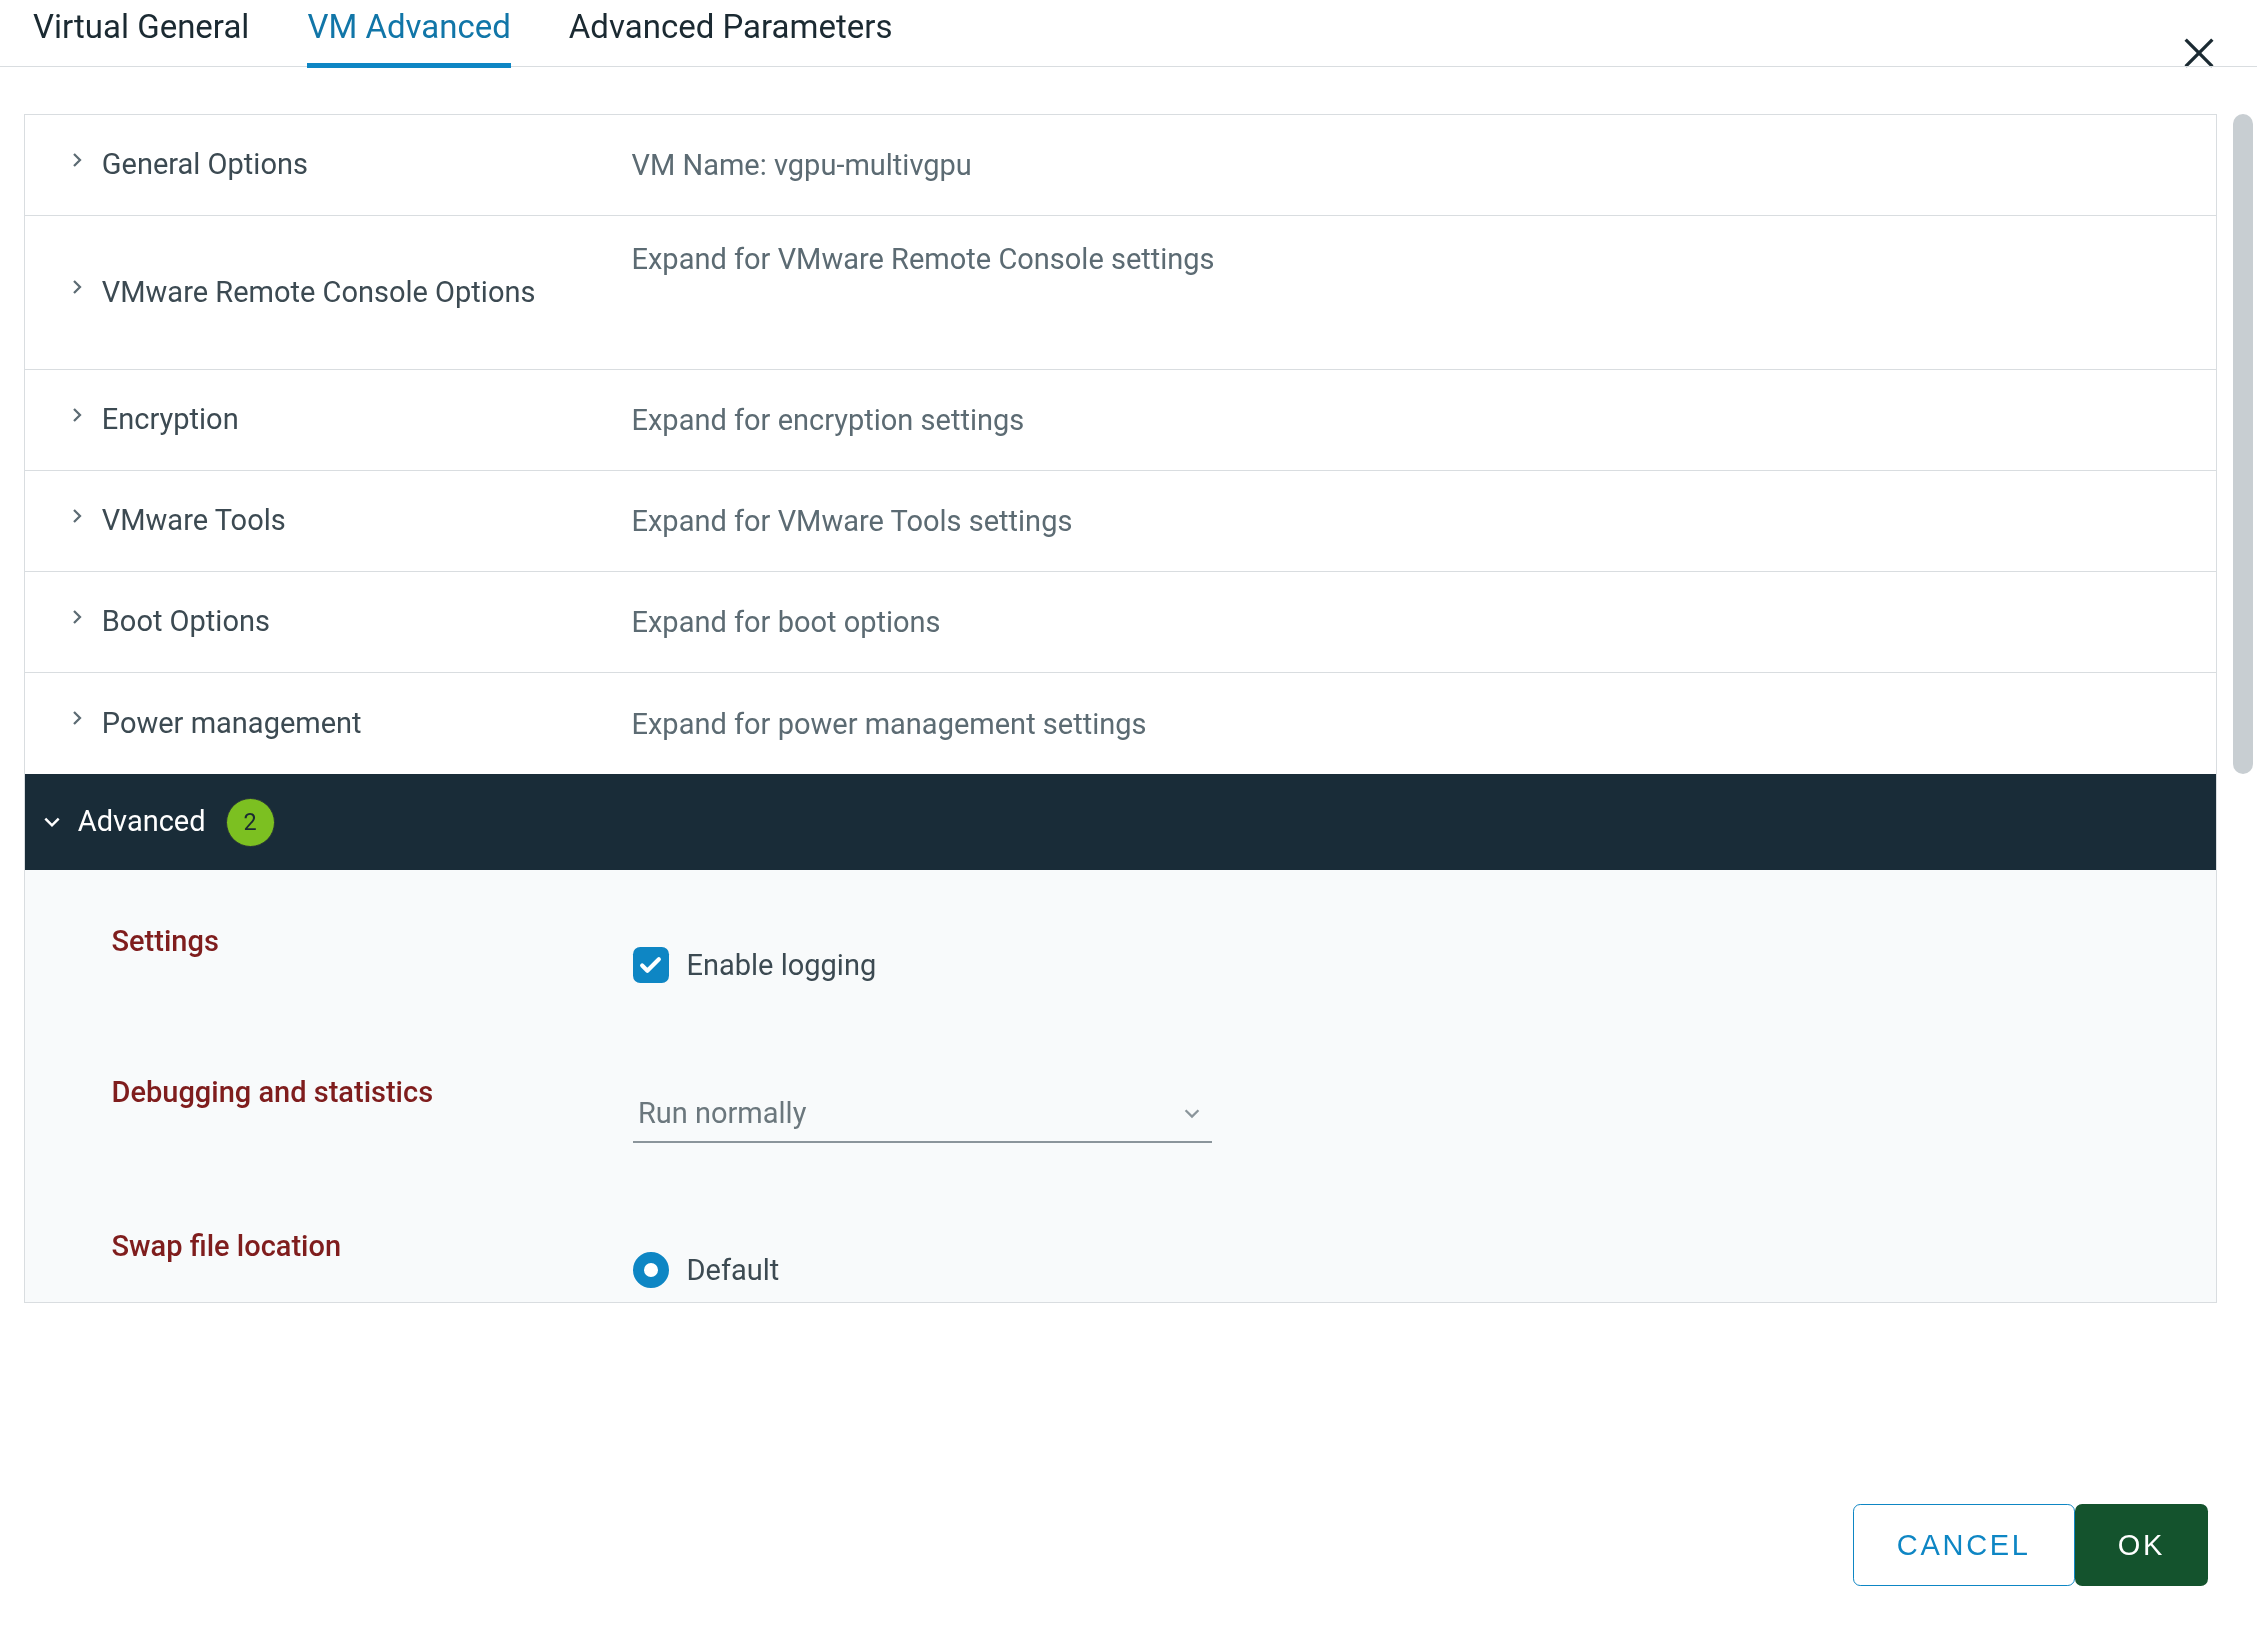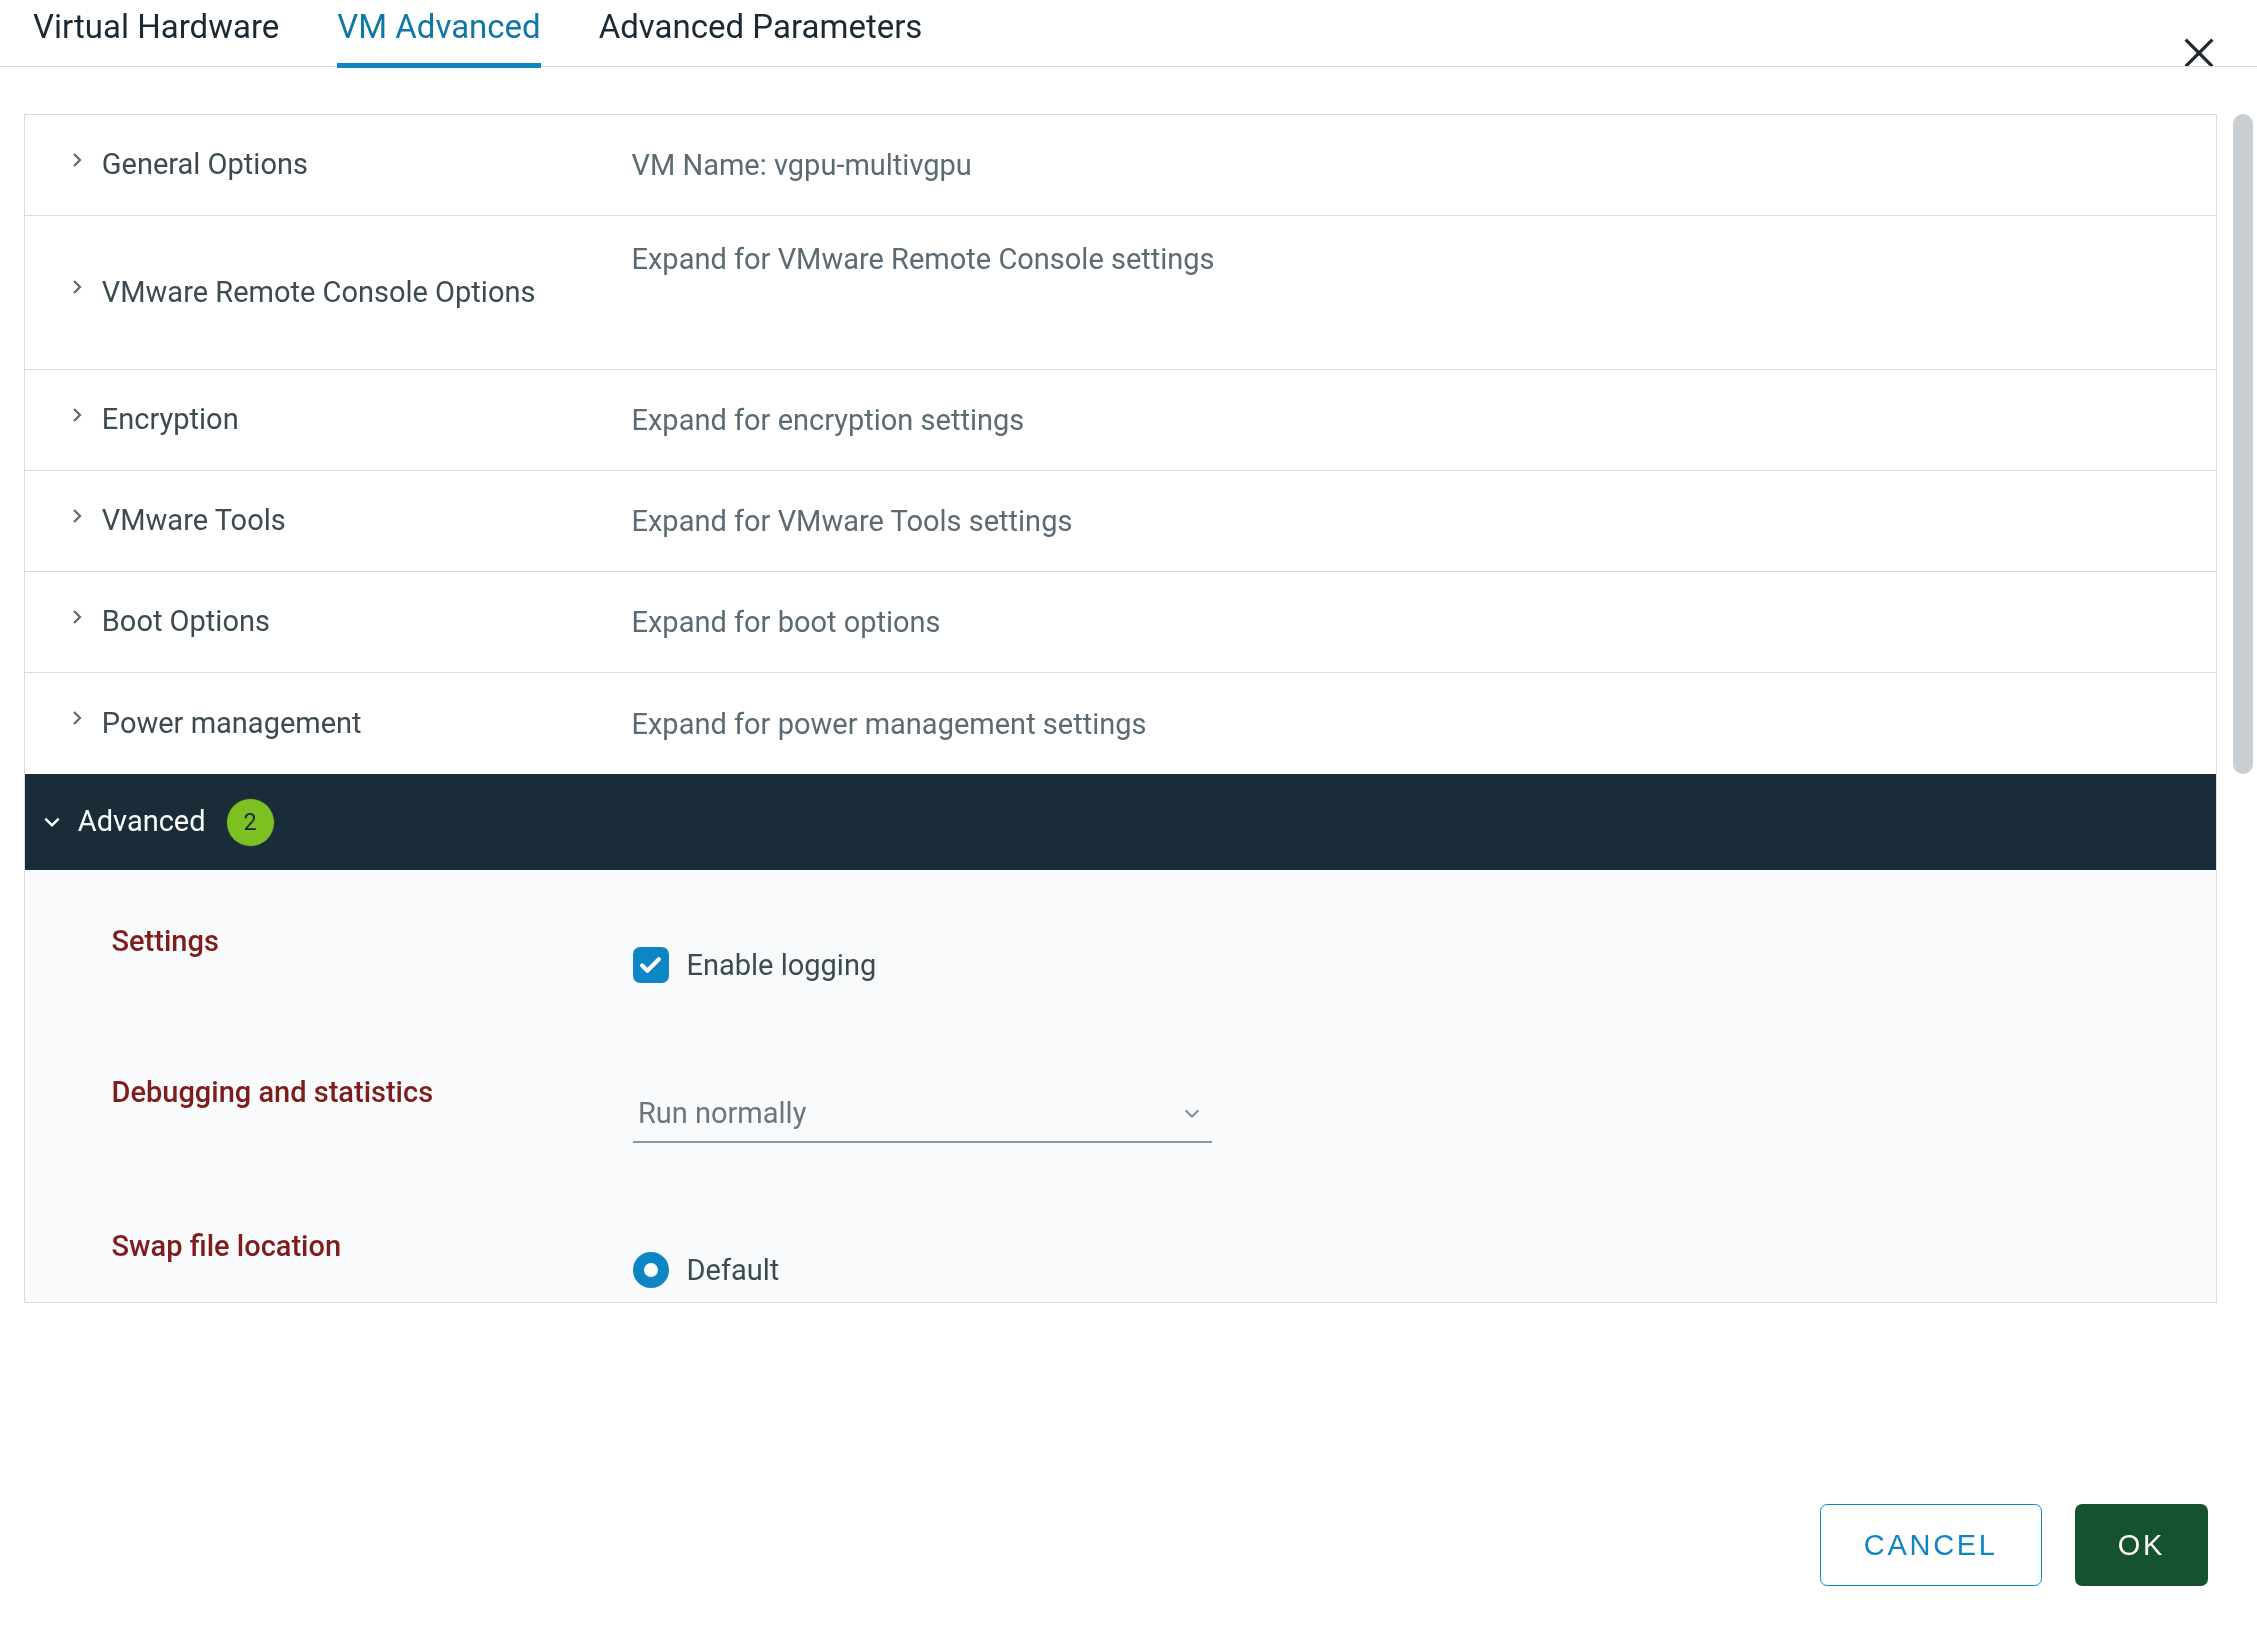--- a/index.html
+++ b/index.html
@@ -206,21 +206,20 @@
     height: 660px;
     background: #c8ced2;
     border-radius: 10px;
   }
 
   .footer {
     position: absolute;
     right: 49px;
     bottom: 40px;
     display: flex;
-    gap: 33px;
   }
   .btn {
     padding: 23.5px 43px;
     font-size: 29px;
     letter-spacing: 2.7px;
     border-radius: 7.2px;
     cursor: pointer;
     border: none;
     font-weight: 400;
   }
@@ -243,21 +242,21 @@
 
 
   <div class="close-btn">
     <svg viewBox="0 0 24 24">
       <line x1="4" y1="4" x2="20" y2="20" stroke="#1b2a32" stroke-width="2"></line>
       <line x1="20" y1="4" x2="4" y2="20" stroke="#1b2a32" stroke-width="2"></line>
     </svg>
   </div>
 
   <div class="tabs">
-    <div class="tab">Virtual Hardware</div>
+    <div class="tab">Virtual General</div>
     <div class="tab active" style="position:relative;">VM Advanced</div>
     <div class="tab">Advanced Parameters</div>
   </div>
 
   <div class="scroll-area">
 
     <div class="panel">
 
       <div class="row">
         <div class="row-label-wrap">

